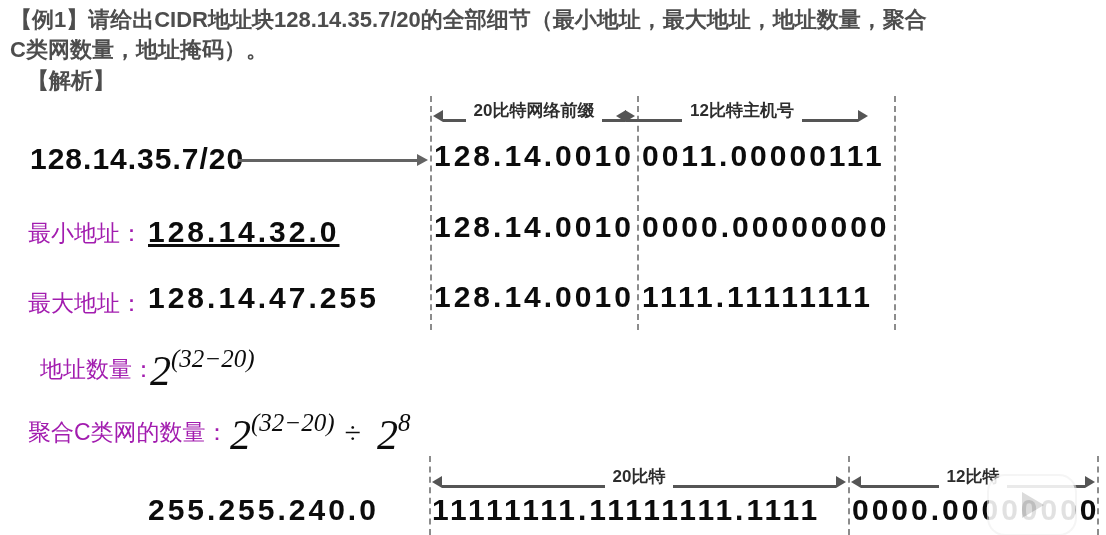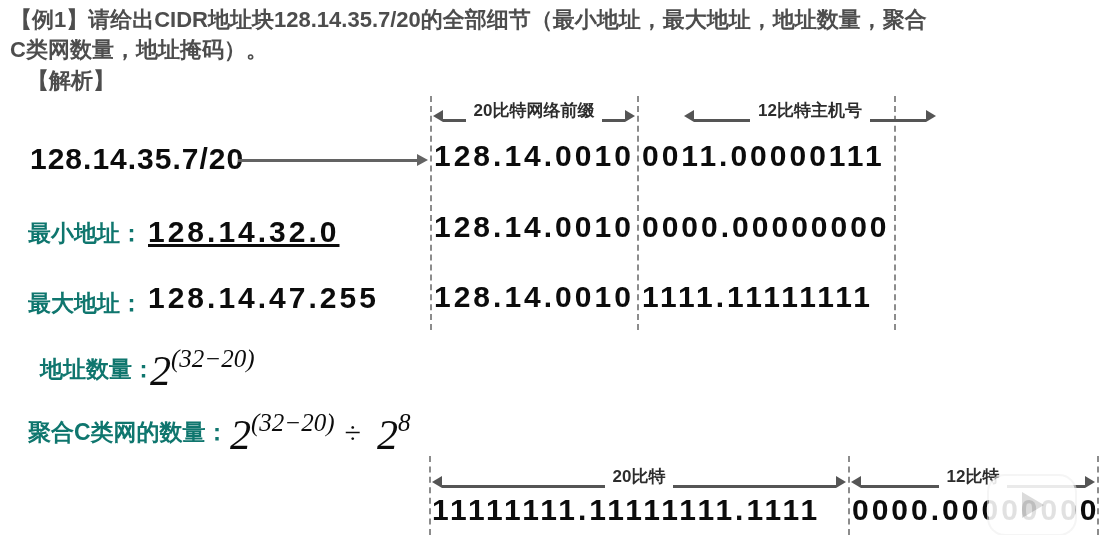--- a/index.html
+++ b/index.html
@@ -18,21 +18,21 @@
   }
   
   .num{
     position:absolute;font-weight:700;font-size:30px;letter-spacing:3px;
     color:#0c0c0c;white-space:nowrap;line-height:1;
     font-family:"Liberation Sans","DejaVu Sans",sans-serif;
   }
   .ls0{letter-spacing:1px;}
   
   .zh{
-    position:absolute;font-weight:700;font-size:23px;color:#0f766e;
+    position:absolute;font-weight:400;font-size:23px;color:#a21caf;
     white-space:nowrap;line-height:1.15;
   }
   
   .vd{position:absolute;width:0;border-left:2px dashed #8c8c8c;}
   
   .range{position:absolute;display:flex;align-items:flex-end;height:20px;}
   .range .ah-l{width:0;height:0;border-top:6px solid transparent;border-bottom:6px solid transparent;border-right:10px solid #555;}
   .range .ah-r{width:0;height:0;border-top:6px solid transparent;border-bottom:6px solid transparent;border-left:10px solid #555;}
   .range .ln{flex:1;height:3px;background:#555;}
   .range .lbl{font-weight:700;font-size:17px;color:#2d2d2d;padding:0 8px;white-space:nowrap;}
@@ -76,21 +76,21 @@
   <div class="vd" style="left:637px;top:96px;height:234px;"></div>
   <div class="vd" style="left:894px;top:96px;height:234px;"></div>
 
   <div class="range" style="left:433px;top:102px;width:202px;">
     <span class="ah-l"></span>
     <span class="ln"></span>
     <span class="lbl">20比特网络前缀</span>
     <span class="ln"></span>
     <span class="ah-r"></span>
   </div>
-  <div class="range" style="left:672px;top:102px;width:252px;padding-left:12px;">
+  <div class="range" style="left:604px;top:102px;width:252px;padding-left:12px;">
     <span class="ah-l"></span>
     <span class="ln"></span>
     <span class="lbl">12比特主机号</span>
     <span class="ln"></span>
     <span class="ah-r"></span>
   </div>
 
   <div class="num ls0" style="left:30px;top:144px;text-align:right;">128.14.35.7/20</div>
   <div class="flow"></div>
   <div class="num" style="left:434px;top:141px;">128.14.0010</div>
@@ -129,20 +129,21 @@
   </div>
   <div class="range" style="left:851px;top:468px;width:244px;">
     <span class="ah-l"></span>
     <span class="ln"></span>
     <span class="lbl">12比特</span>
     <span class="ln"></span>
     <span class="ah-r"></span>
   </div>
 
   <div class="zh" style="left:28px;top:502px;margin-top:43px;">地址掩码：</div>
+  <div class="num" style="left:148px;top:495px;">255.255.240.0</div>
   <div class="num" style="left:432px;top:495px;">11111111.11111111.1111</div>
   <div class="num" style="left:852px;top:495px;">0000.00000000</div>
 
   <div class="tv">
     <div class="ant-l"></div>
     <div class="ant-r"></div>
     <div class="body"></div>
     <div class="play"></div>
   </div>
 

